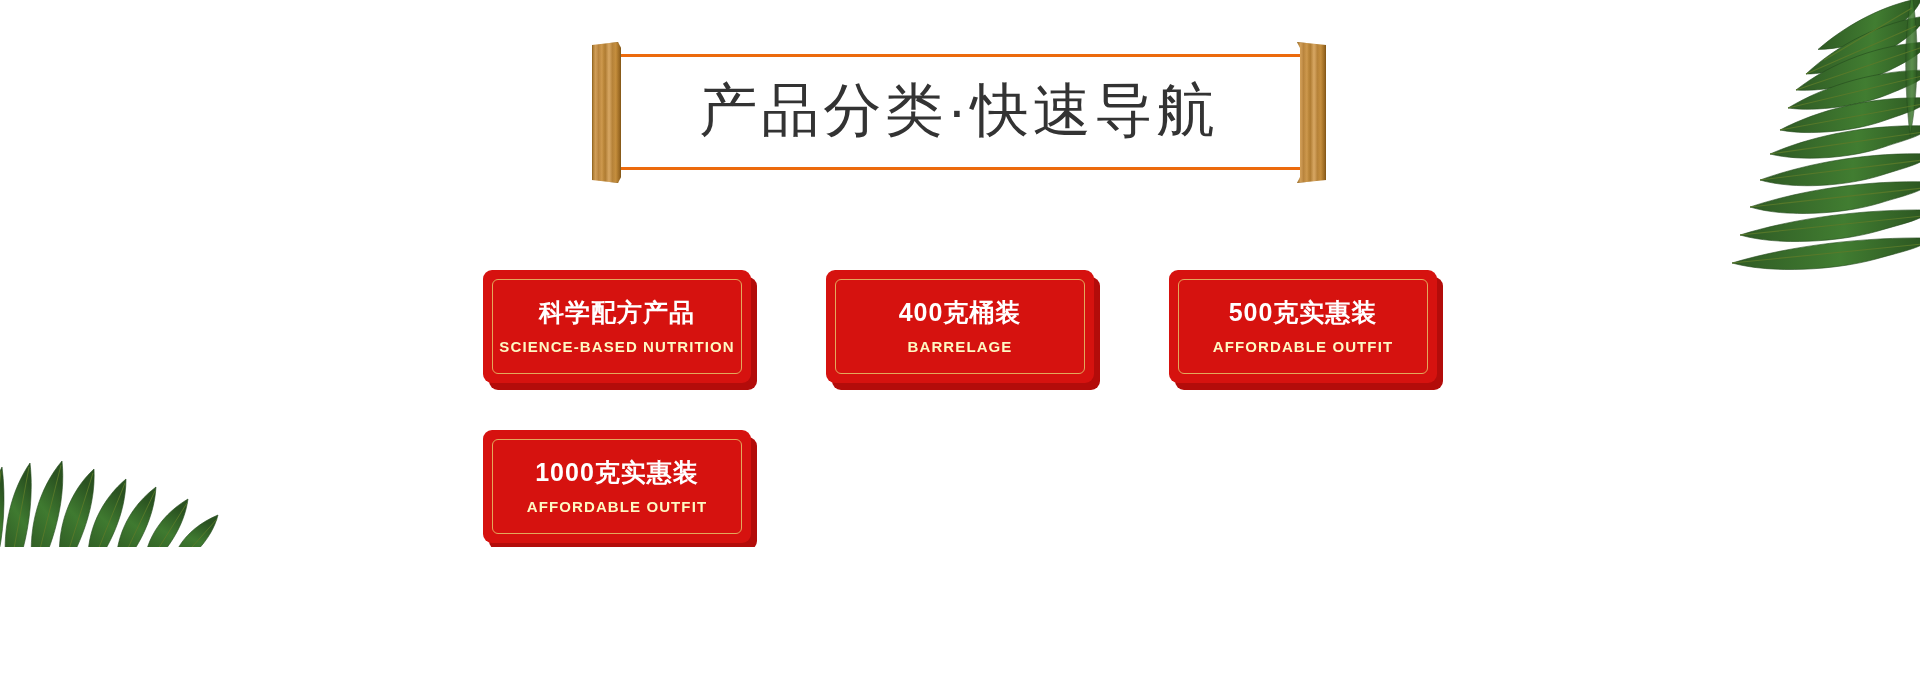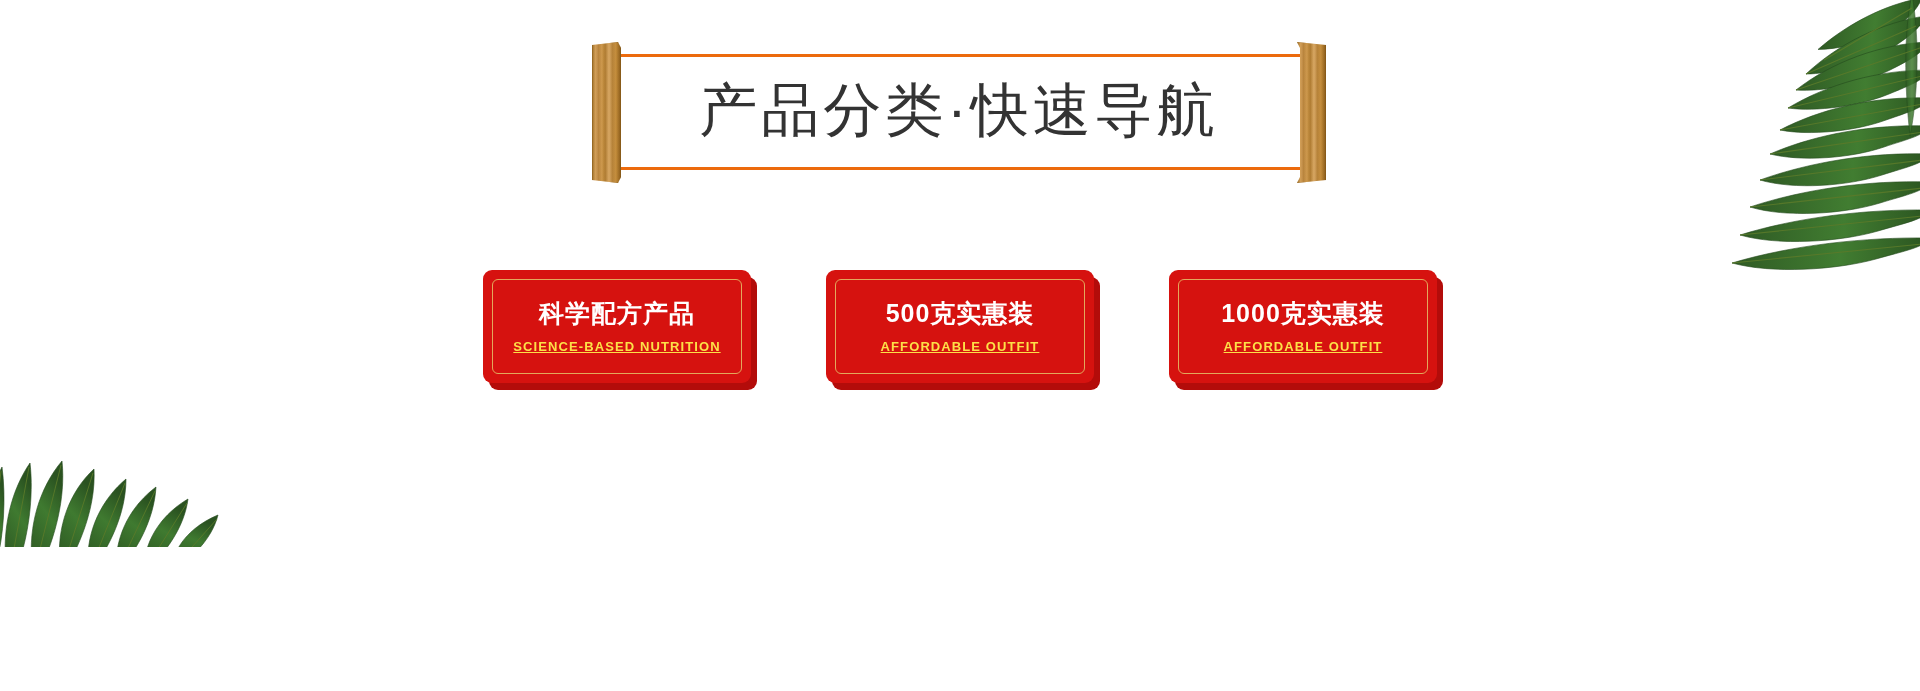--- a/index.html
+++ b/index.html
@@ -73,22 +73,22 @@
     border:1px solid #e3a85b;border-radius:6px;pointer-events:none;
   }
   .card-title-cn{
     position:relative;z-index:2;
     color:#ffffff;font-size:25px;font-weight:bold;
     letter-spacing:1px;line-height:1;margin-bottom:14px;
     white-space:nowrap;
   }
   .card-title-en{
     position:relative;z-index:2;
-    color:#fde047;font-size:13px;font-weight:bold;
-    letter-spacing:1.1px;line-height:1;white-space:nowrap;text-decoration:underline;
+    color:#fef9c3;font-size:15px;font-weight:bold;
+    letter-spacing:1.1px;line-height:1;white-space:nowrap;
   }
 </style>
 </head>
 <body>
 
 <div id="stage">
 
   <div class="leaf-cluster" id="leaf-tr">
     <svg width="240" height="290" viewBox="0 0 240 290" aria-hidden="true">
       <defs>
@@ -166,20 +166,24 @@
     <div id="banner-title">产品分类·快速导航</div>
   </div>
 
   <div id="card-grid">
 
     <div class="cat-card">
       <div class="card-title-cn">科学配方产品</div>
       <div class="card-title-en">SCIENCE-BASED NUTRITION</div>
     </div>
 
+    <div class="cat-card">
+      <div class="card-title-cn">400克桶装</div>
+      <div class="card-title-en">BARRELAGE</div>
+    </div>
 
     <div class="cat-card">
       <div class="card-title-cn">500克实惠装</div>
       <div class="card-title-en">AFFORDABLE OUTFIT</div>
     </div>
 
     <div class="cat-card">
       <div class="card-title-cn">1000克实惠装</div>
       <div class="card-title-en">AFFORDABLE OUTFIT</div>
     </div>

